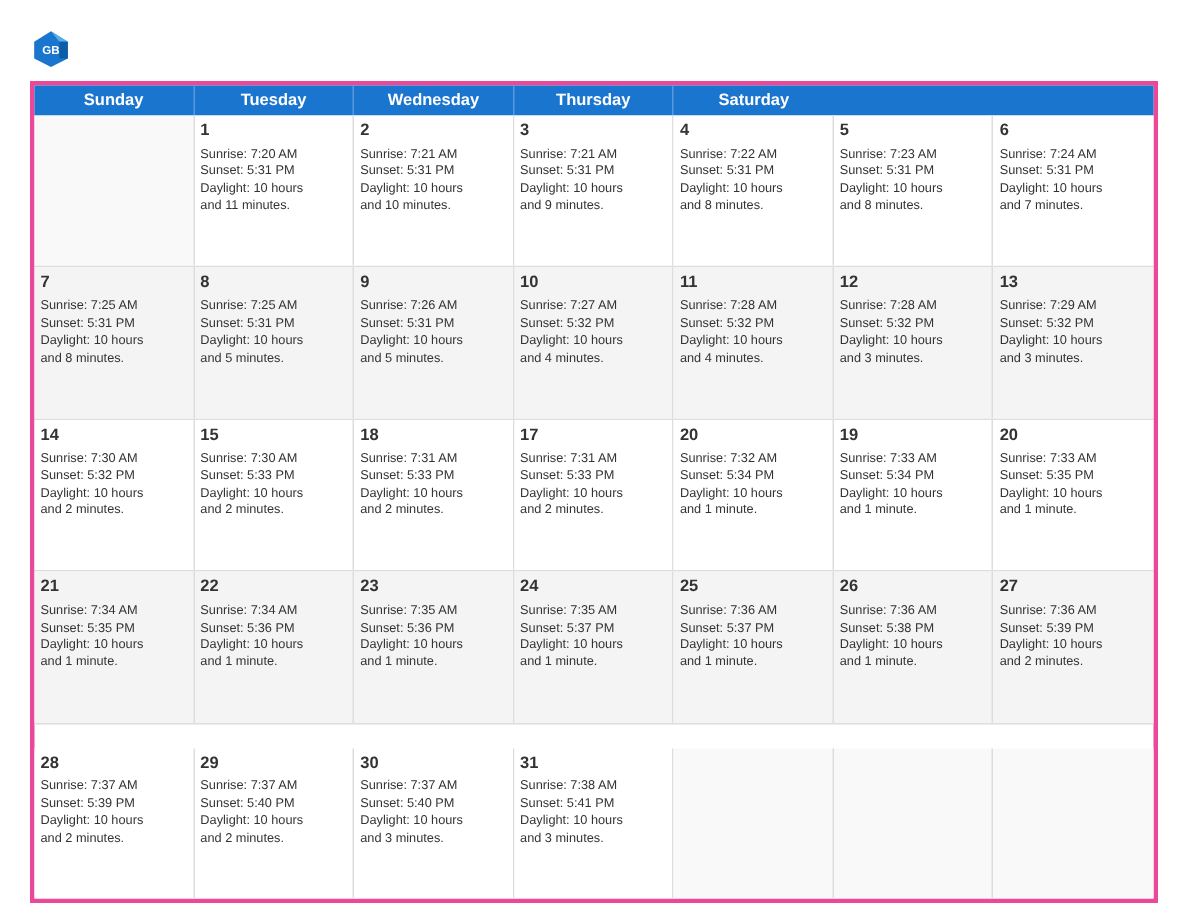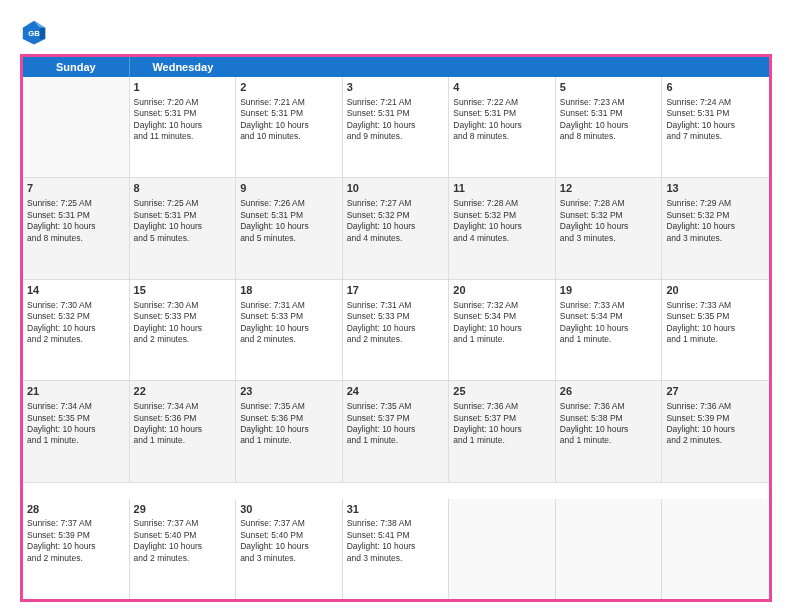--- a/index.html
+++ b/index.html
@@ -129,21 +129,24 @@
     </div>
     <div class="title-block">
       <div class="main-title"></div>
       <div class="subtitle"></div>
     </div>
   </div>
 
   <div class="calendar">
     <div class="cal-header">
     <div class="cal-header-cell">Sunday</div>
+        <div class="cal-header-cell">Tuesday</div>
         <div class="cal-header-cell">Wednesday</div>
+        <div class="cal-header-cell">Thursday</div>
+        <div class="cal-header-cell">Saturday</div>
       </div>
     <div class="cal-body">
     <div class="cal-row">
           <div class="cal-cell empty"></div>
           <div class="cal-cell">
             <span class="day-num">1</span>
             <div>Sunrise: 7:20 AM</div>
             <div>Sunset: 5:31 PM</div>
             <div>Daylight: 10 hours</div>
             <div>and 11 minutes.</div>

